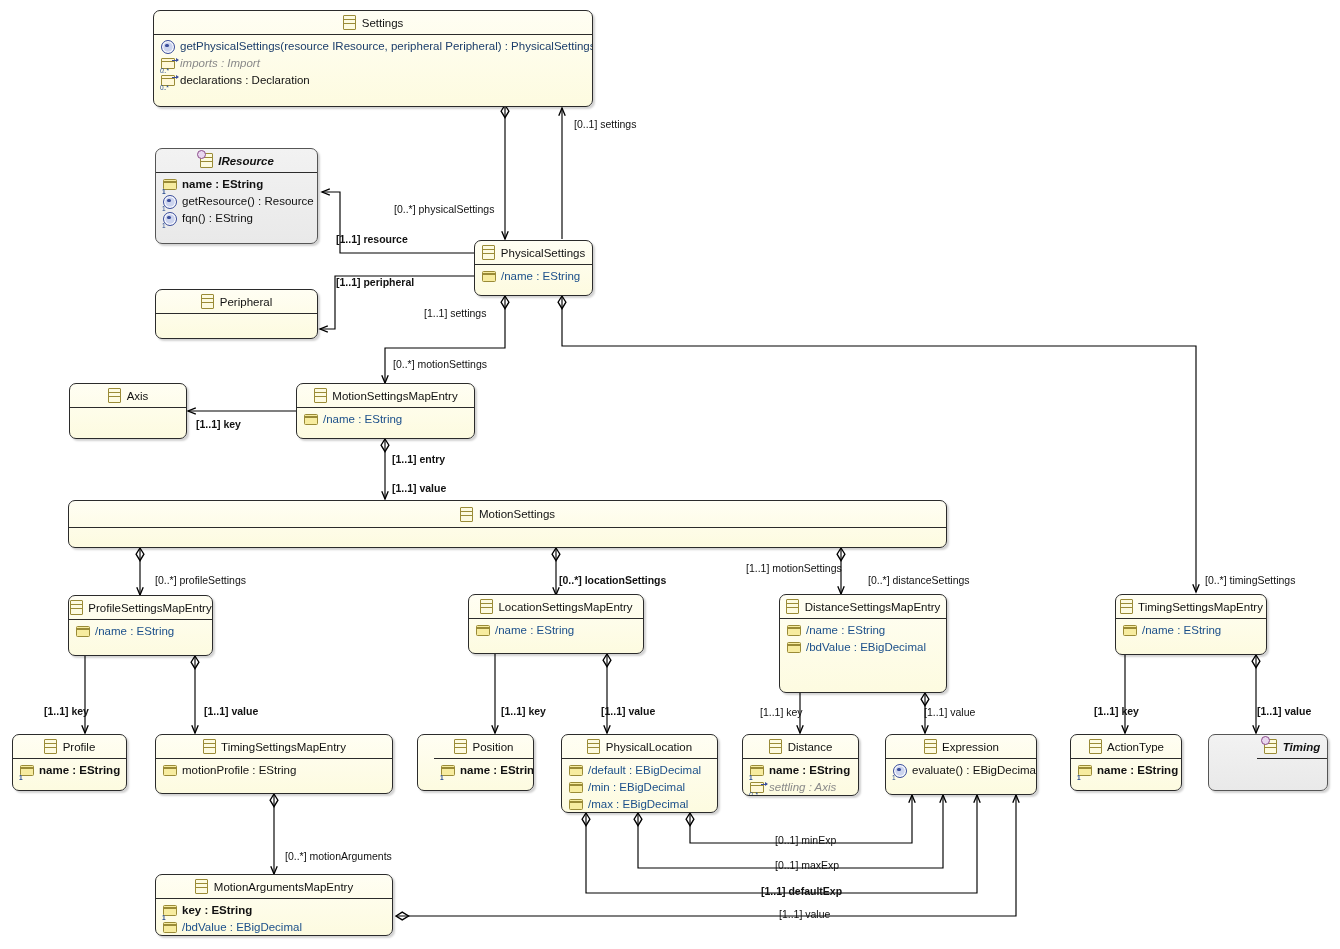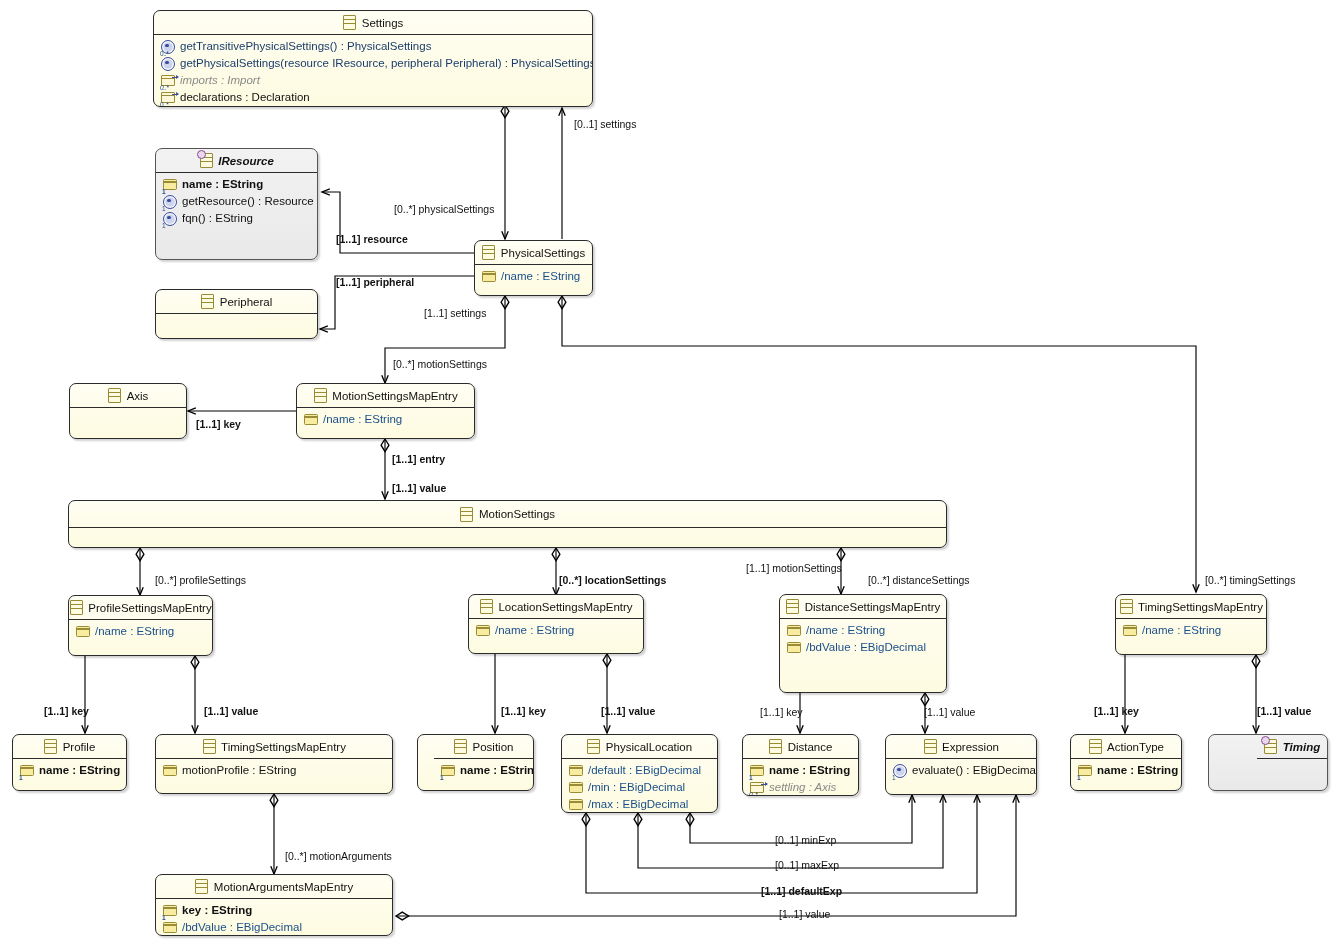--- a/index.html
+++ b/index.html
@@ -152,27 +152,20 @@
       <span class="icwrap">
           <span class="ic ic-class"></span>
         </span>
       <span>Settings</span>
     </div>
     <div class="sep"></div>
     <div class="body">
       <div class="feat">
         <span class="icwrap">
             <span class="ic ic-op"></span>
-            <span class="mult">0..*</span>
-          </span>
-        <span>getTransitivePhysicalSettings() : PhysicalSettings</span>
-      </div>
-      <div class="feat">
-        <span class="icwrap">
-            <span class="ic ic-op"></span>
           </span>
         <span>getPhysicalSettings(resource IResource, peripheral Peripheral) : PhysicalSettings</span>
       </div>
       <div class="feat ital">
         <span class="icwrap">
             <span class="ic ic-ref">
               <i class="arw"></i>
             </span>
             <span class="mult">0..*</span>
           </span>
@@ -183,21 +176,21 @@
             <span class="ic ic-ref">
               <i class="arw"></i>
             </span>
             <span class="mult">0..*</span>
           </span>
         <span style="color:#111">declarations : Declaration</span>
       </div>
     </div>
   </div>
 
-  <div class="uml iface" style="left:155px;top:148px;width:163px;height:112px;">
+  <div class="uml iface" style="left:155px;top:148px;width:163px;height:96px;">
     <div class="hdr">
       <span class="icwrap">
           <span class="ic ic-class">
             <i class="ic-iface-badge"></i>
           </span>
         </span>
       <span>IResource</span>
     </div>
     <div class="sep"></div>
     <div class="body">

